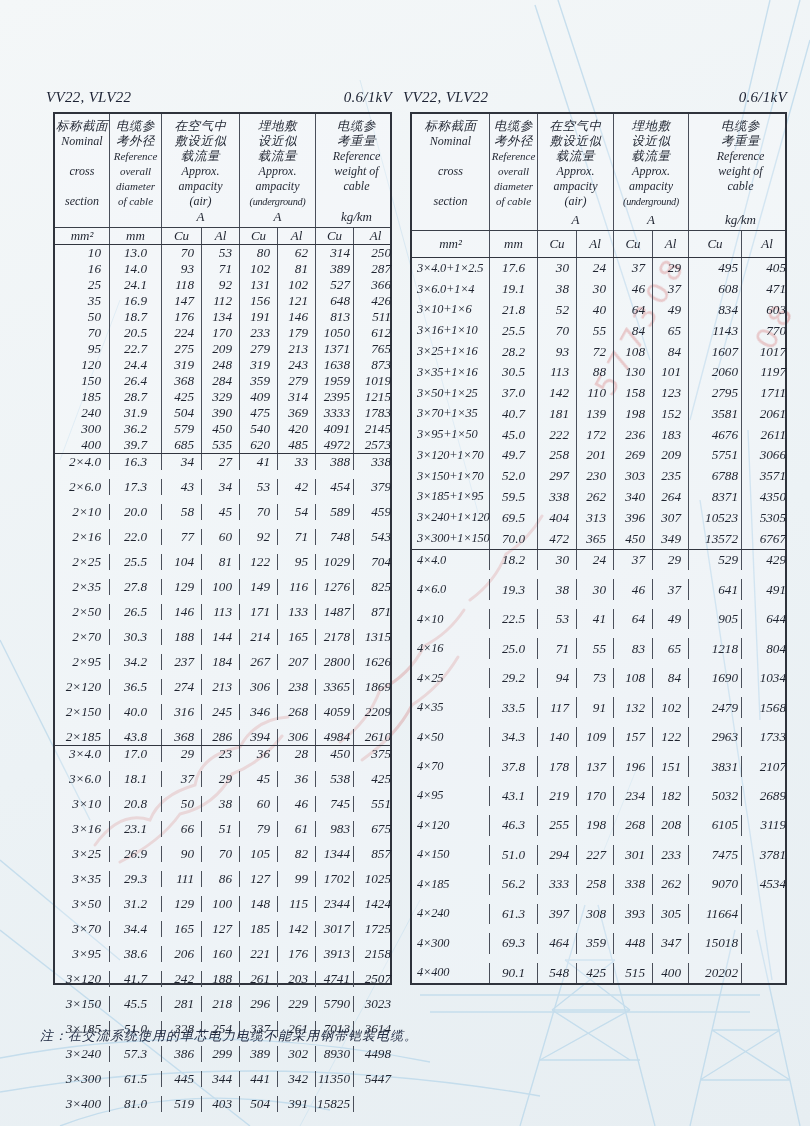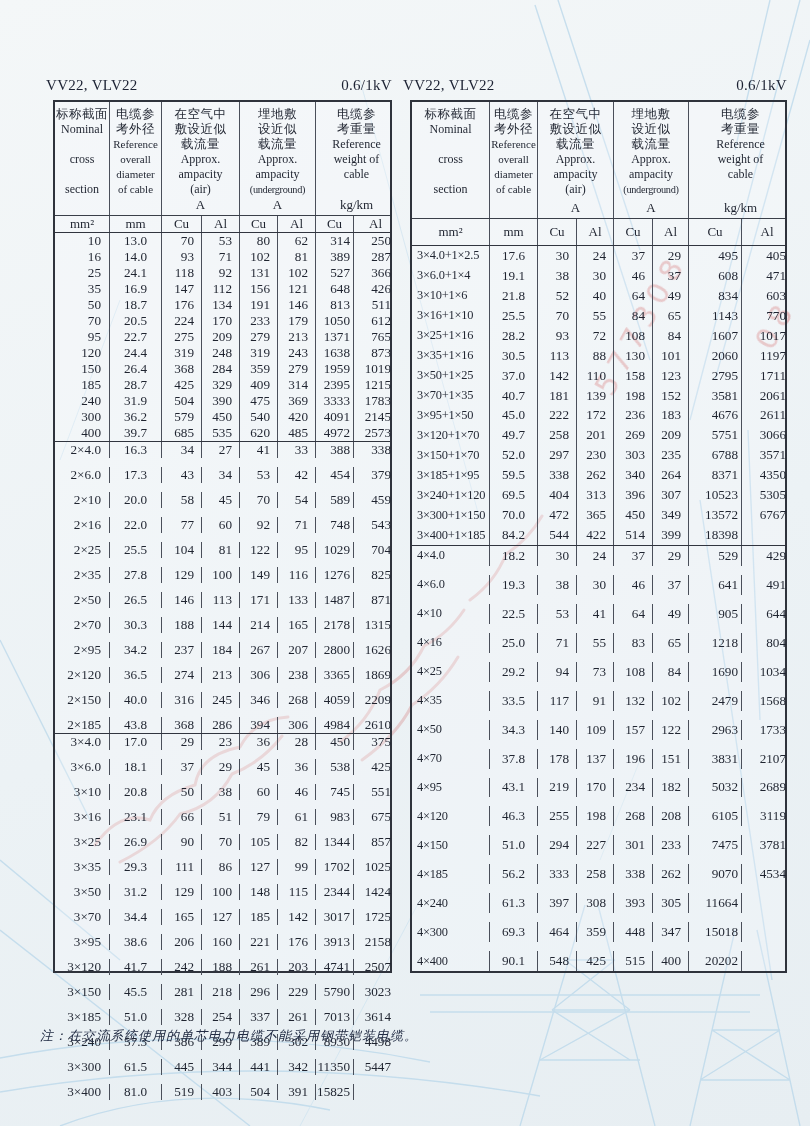--- a/index.html
+++ b/index.html
@@ -8,21 +8,21 @@
     position: relative;
     width: 810px; height: 1126px;
     margin: 0 auto;
     background: linear-gradient(160deg,#f4f7f8 0%, #ecf2f5 55%, #e7eef2 100%);
     overflow: hidden;
     font-family: "Liberation Serif","DejaVu Serif",serif;
     color: #1f2430;
   }
   svg.bg { position:absolute; inset:0; width:810px; height:1126px; }
 
-  .tablewrap { position: absolute; top: 74px; }
+  .tablewrap { position: absolute; top: 86px; font-style: italic; }
   .tw-left  { left: 46px;  width: 346px; }
   .tw-right { left: 403px; width: 384px; }
 
   .titlebar { display:flex; justify-content:space-between; align-items:flex-end;
     font-size:15px; color:#1c2233; height:20px; margin-bottom:6px; letter-spacing:0.3px; }
 
   .tbl { border:2px solid #2f333c; height:873px; display:flex; flex-direction:column;
          background: rgba(250,253,254,0.25); margin-left: 7px; }
 
   .hrowA { display:grid; height:116px; }
@@ -770,30 +770,20 @@
             <div class="row">
               <div class="c col0">3×300+1×150</div>
               <div class="c col1">70.0</div>
               <div class="c col2">472</div>
               <div class="c col3">365</div>
               <div class="c col4">450</div>
               <div class="c col5">349</div>
               <div class="c col6">13572</div>
               <div class="c col7">6767</div>
             </div>
-            <div class="row">
-              <div class="c col0">3×400+1×185</div>
-              <div class="c col1">84.2</div>
-              <div class="c col2">544</div>
-              <div class="c col3">422</div>
-              <div class="c col4">514</div>
-              <div class="c col5">399</div>
-              <div class="c col6">18398</div>
-              <div class="c col7"></div>
-            </div>
           </div>
           <div class="block" style="flex-grow: 15;">
             <div class="row">
               <div class="c col0">4×4.0</div>
               <div class="c col1">18.2</div>
               <div class="c col2">30</div>
               <div class="c col3">24</div>
               <div class="c col4">37</div>
               <div class="c col5">29</div>
               <div class="c col6">529</div>

